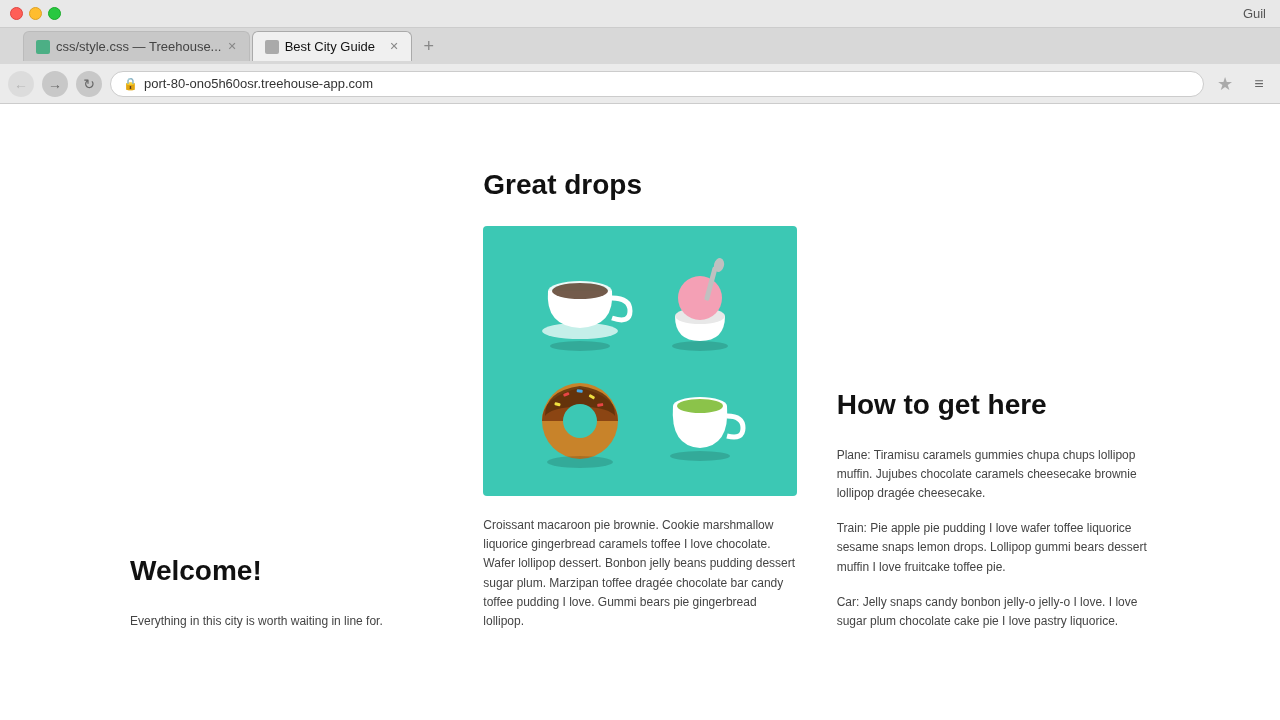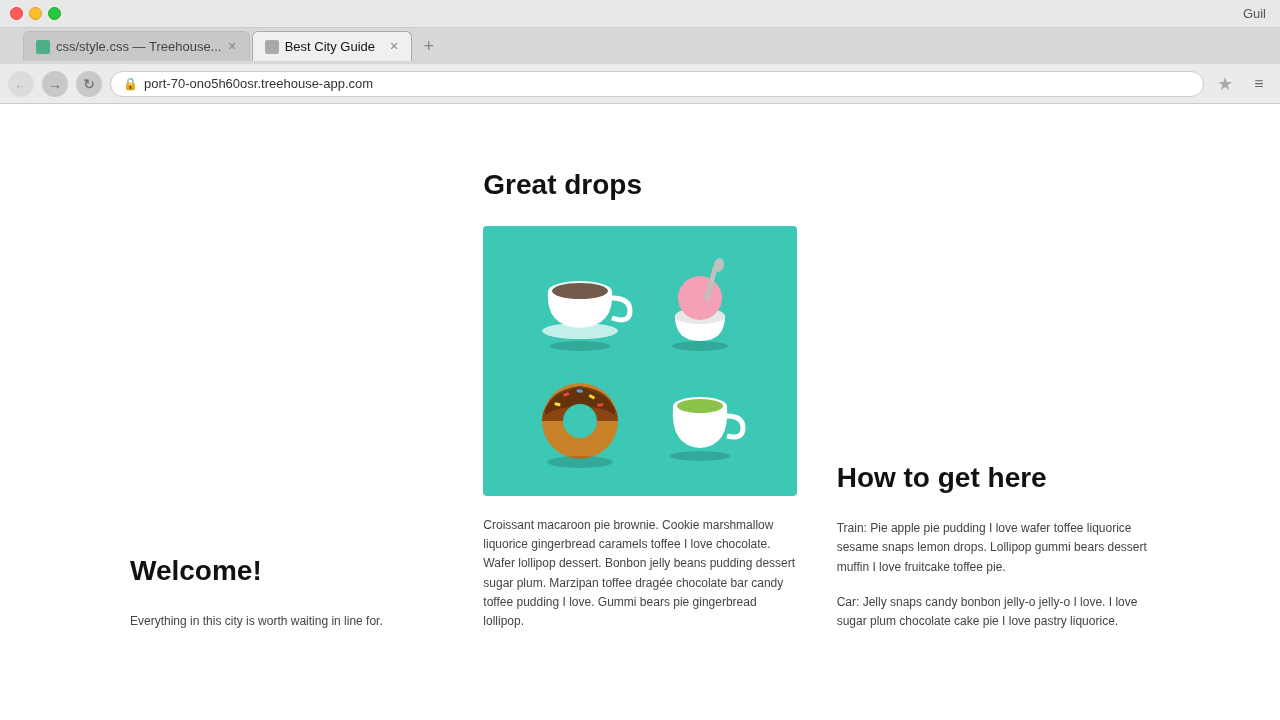--- a/index.html
+++ b/index.html
@@ -256,21 +256,21 @@
     </div>
     <button class="tab-new">+</button>
   </div>
 
   <div class="address-bar">
     <button class="nav-btn disabled">←</button>
     <button class="nav-btn">→</button>
     <button class="nav-btn">↻</button>
     <div class="url-bar">
       <span class="url-lock">🔒</span>
-      <span>port-70-ono5h60osr.treehouse-app.com</span>
+      <span>port-80-ono5h60osr.treehouse-app.com</span>
     </div>
     <button class="bookmark-btn">★</button>
     <button class="menu-btn">≡</button>
   </div>
 
   <div class="page-content">
     <div class="main-container">
 
       <div class="column">
         <h1>Welcome!</h1>
@@ -349,20 +349,21 @@
               <ellipse cx="55" cy="90" rx="30" ry="5" fill="rgba(0,0,0,0.15)"></ellipse>
             </svg>
           </div>
         </div>
 
         <p>Croissant macaroon pie brownie. Cookie marshmallow liquorice gingerbread caramels toffee I love chocolate. Wafer lollipop dessert. Bonbon jelly beans pudding dessert sugar plum. Marzipan toffee dragée chocolate bar candy toffee pudding I love. Gummi bears pie gingerbread lollipop.</p>
       </div>
 
       <div class="column">
         <h1>How to get here</h1>
+        <p>Plane: Tiramisu caramels gummies chupa chups lollipop muffin. Jujubes chocolate caramels cheesecake brownie lollipop dragée cheesecake.</p>
         <p>Train: Pie apple pie pudding I love wafer toffee liquorice sesame snaps lemon drops. Lollipop gummi bears dessert muffin I love fruitcake toffee pie.</p>
         <p>Car: Jelly snaps candy bonbon jelly-o jelly-o I love. I love sugar plum chocolate cake pie I love pastry liquorice.</p>
       </div>
 
     </div>
 
   </div>
 
 </div>
 

